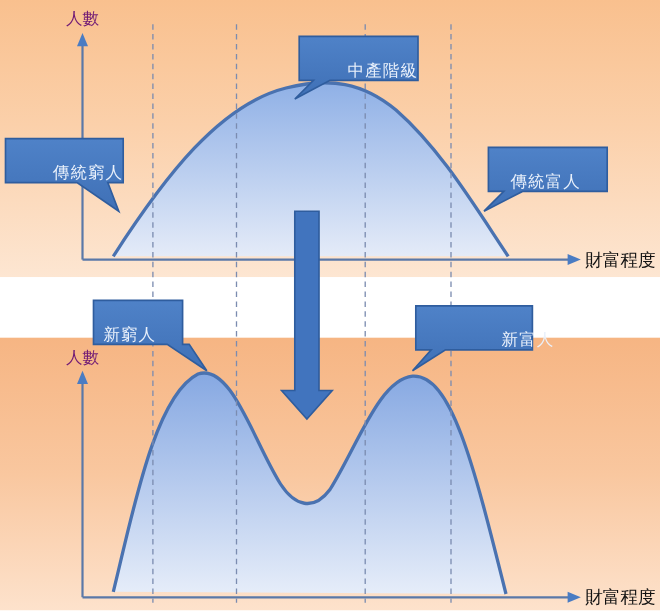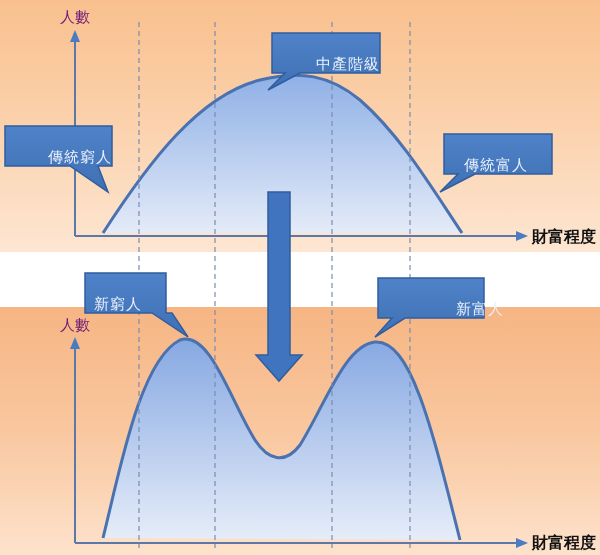--- a/index.html
+++ b/index.html
@@ -6,21 +6,21 @@
   body { width: 600px; height: 555px; position: relative; overflow: hidden;
          font-family: "DejaVu Sans", "Liberation Sans", sans-serif; }
   .panel { position: absolute; left: 0; width: 600px; }
   #panel-top { top: 0; height: 252px;
     background: linear-gradient(180deg, #f9c08e 0%, #fbd0aa 45%, #fde6d2 100%); }
   #panel-gap { top: 252px; height: 55px; background: #ffffff; }
   #panel-bottom { top: 307px; height: 248px;
     background: linear-gradient(180deg, #f6b583 0%, #f9c79f 50%, #fde2cc 100%); }
   svg#diagram { position: absolute; left: 0; top: 0; }
   .label { position: absolute; font-size: 15px; color: #701a75; white-space: nowrap; }
-  .axis-x-label { font-size: 16px; font-weight: bold; color: #111; }
+  .axis-x-label { font-size: 16px; font-weight: normal; color: #111; }
   .callout-text { position: absolute; color: #eaf1fb; font-size: 15px;
     text-align: right; white-space: nowrap; letter-spacing: 1px; margin-top: 12px; }
 </style>
 </head>
 <body>
 
 <div class="panel" id="panel-top"></div>
 <div class="panel" id="panel-gap"></div>
 <div class="panel" id="panel-bottom"></div>
 

